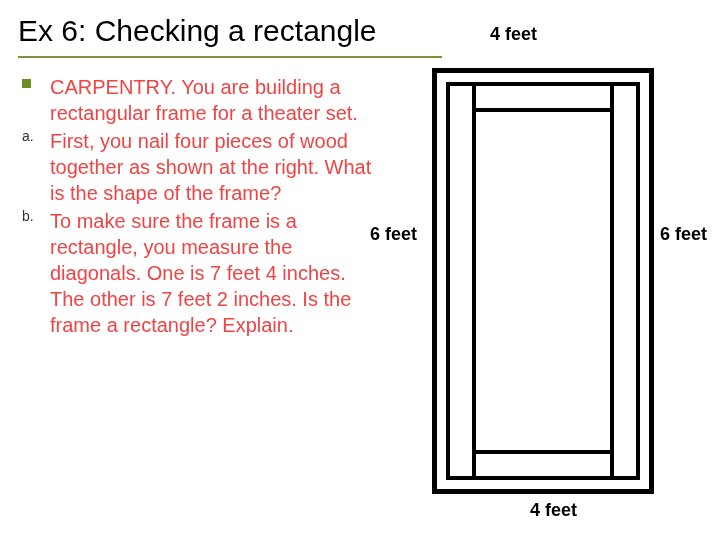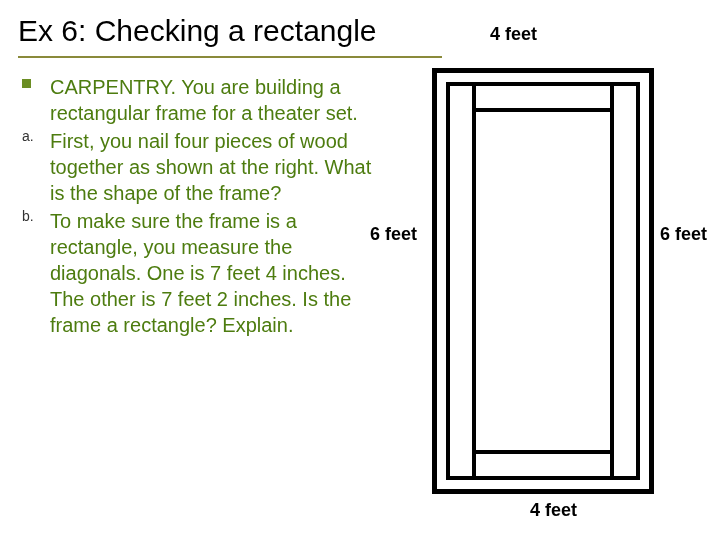--- a/index.html
+++ b/index.html
@@ -59,21 +59,21 @@
     background: #6b8e23;
   }
   .sub-marker {
     font-size: 14px;
     color: #333;
     padding-top: 0;
   }
   .item-text {
     font-size: 20px;
     line-height: 1.3;
-    color: #4d7c0f;
+    color: #ef4444;
   }
   .figurecol {
     position: absolute;
     left: 370px;
     top: 68px;
     width: 340px;
     height: 450px;
   }
   .left-6 {
     position: absolute;

